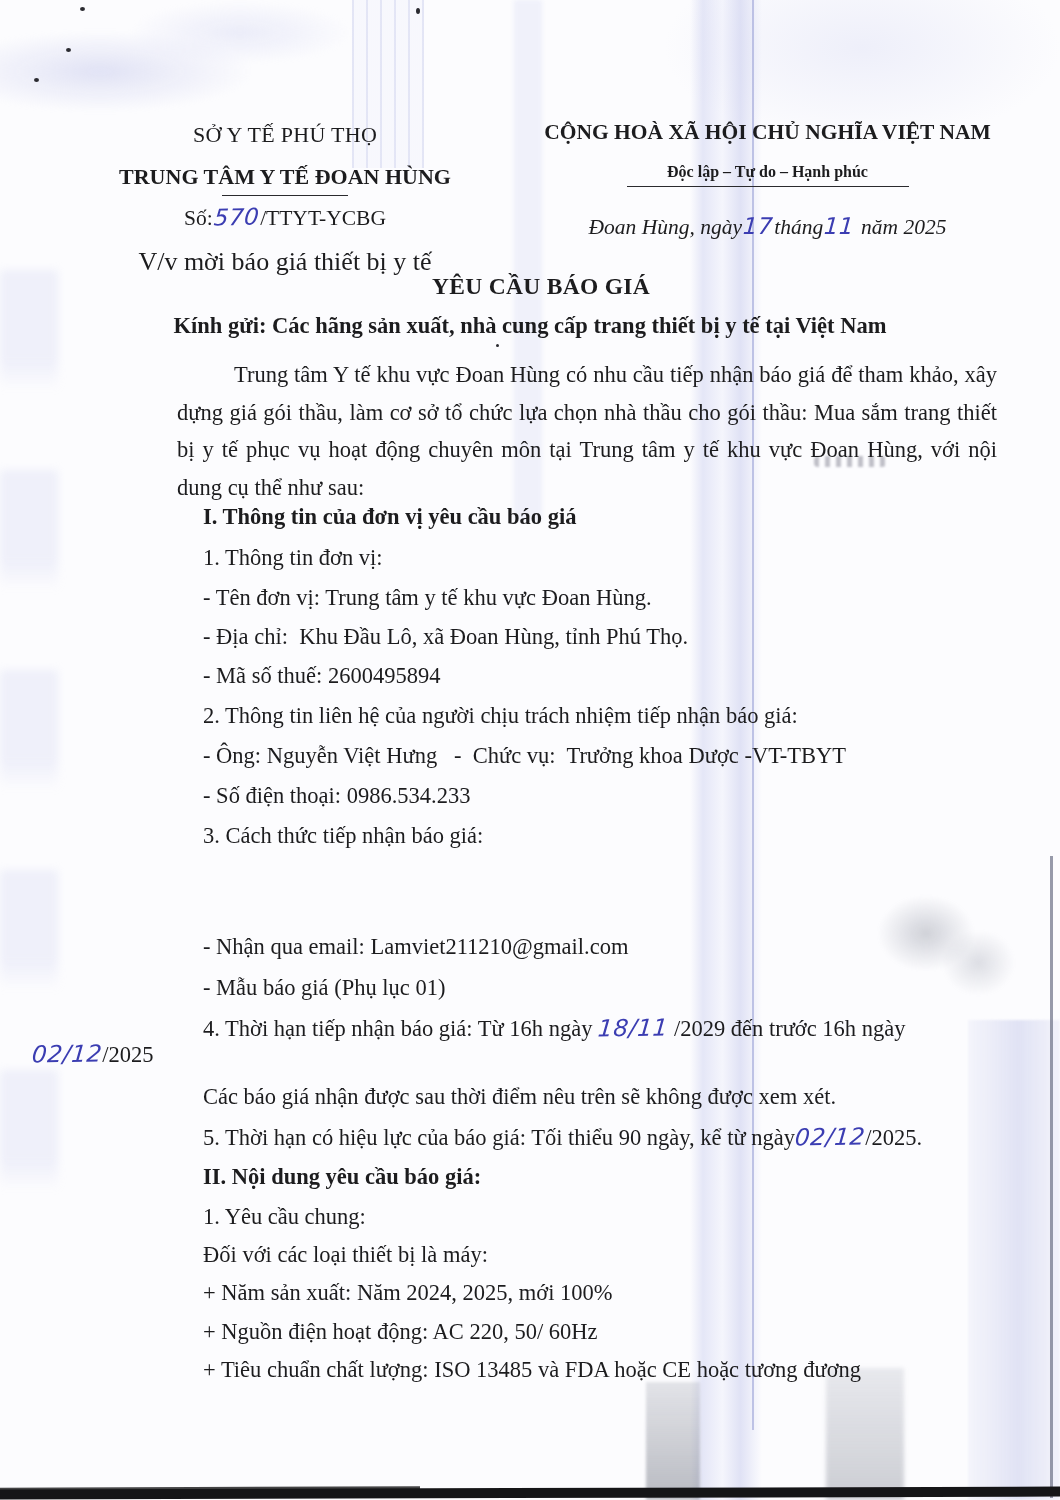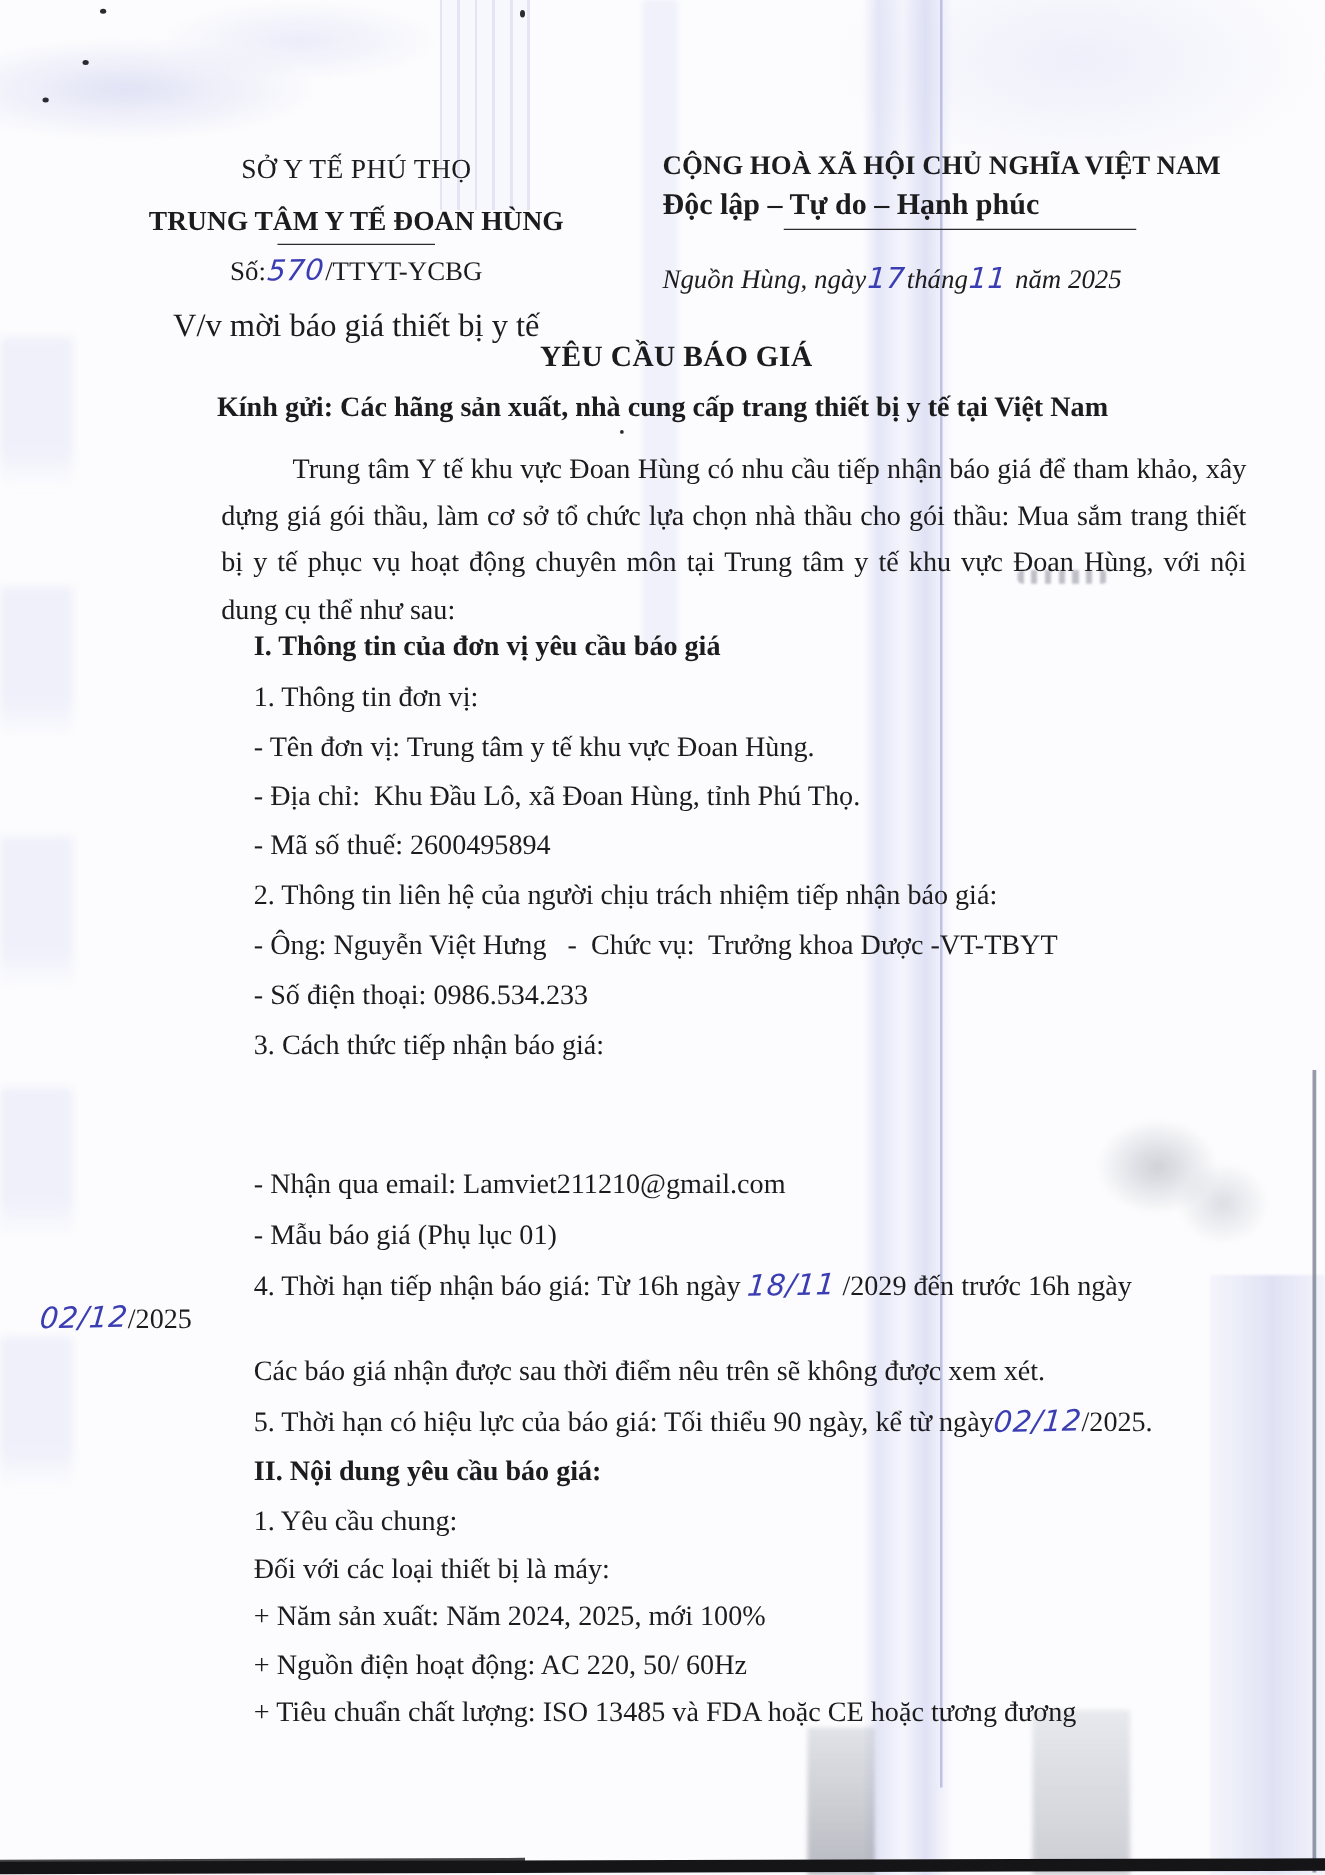--- a/index.html
+++ b/index.html
@@ -51,23 +51,23 @@
   .abs{position:absolute;}
   .hw{font-family:"DejaVu Sans",sans-serif; font-style:italic; color:#3b3db2;
       letter-spacing:.5px; display:inline-block; transform:skewX(-6deg) rotate(-1deg);}
   .hdr-left{left:84px;top:122px;width:402px;text-align:center;}
   .hdr-left .t1{font-size:22px;letter-spacing:.3px;}
   .hdr-left .t2{font-size:22px;font-weight:bold;margin-top:16px;}
   .hdr-left .rule{width:126px;height:0;border-bottom:1.6px solid #2a2a2e;margin:5px auto 8px auto;}
   .hdr-left .num{font-size:21.5px;}
   .hdr-left .num .hw{font-size:23px;margin:0 1px;}
   .hdr-left .subj{font-size:26px;margin-top:16px;}
-  .hdr-right{left:530px;top:120px;width:475px;}
+  .hdr-right{left:530px;top:120px;width:475px;text-align:center;}
   .hdr-right .t1{font-size:21.5px;font-weight:bold;}
-  .hdr-right .t2{font-size:24px;font-weight:bold;margin-top:6px;}
+  .hdr-right .t2{font-size:16px;font-weight:bold;margin-top:18px;}
   .hdr-right .rule{width:282px;height:0;border-bottom:1.8px solid #2a2a2e;margin:5px auto 0 auto;}
   .hdr-right .dateline{font-size:21.5px;font-style:italic;margin-top:26px;}
   .hdr-right .dateline .hw{font-size:23px;margin:0 1px;transform:skewX(-4deg);}
   .doc-title{left:0;top:273px;width:1060px;text-align:center;font-size:23.5px;font-weight:bold;letter-spacing:.3px;padding-left:11px;}
   .salutation{left:0;top:313px;width:1060px;text-align:center;font-size:22.5px;font-weight:bold;}
   .body-text{font-size:22.5px;}
   .para{left:146px;width:820px;text-align:justify;text-indent:57px;line-height:37.6px;margin-left:31px;}
   .line{left:146px;width:860px;white-space:pre-wrap;line-height:30px;}
   .ind{padding-left:57px;}
   .b{font-weight:bold;}
@@ -107,21 +107,21 @@
     <div class="t2">TRUNG TÂM Y TẾ ĐOAN HÙNG</div>
     <div class="rule"></div>
     <div class="num"><span>Số:</span><span class="hw">570</span><span>/TTYT-YCBG</span></div>
     <div class="subj">V/v mời báo giá thiết bị y tế</div>
   </div>
 
   <div class="abs hdr-right">
     <div class="t1">CỘNG HOÀ XÃ HỘI CHỦ NGHĨA VIỆT NAM</div>
     <div class="t2">Độc lập – Tự do – Hạnh phúc</div>
     <div class="rule"></div>
-    <div class="dateline"><span>Nguồn Hùng, ngày</span><span class="hw">17</span><span>tháng</span><span class="hw">11</span> <span>năm 2025</span></div>
+    <div class="dateline"><span>Đoan Hùng, ngày</span><span class="hw">17</span><span>tháng</span><span class="hw">11</span> <span>năm 2025</span></div>
   </div>
 
   <div class="abs doc-title">YÊU CẦU BÁO GIÁ</div>
   <div class="abs salutation">Kính gửi: Các hãng sản xuất, nhà cung cấp trang thiết bị y tế tại Việt Nam</div>
 
   <div class="abs body-text para" style="top:356px">Trung tâm Y tế khu vực Đoan Hùng có nhu cầu tiếp nhận báo giá để tham khảo, xây dựng giá gói thầu, làm cơ sở tổ chức lựa chọn nhà thầu cho gói thầu: Mua sắm trang thiết bị y tế phục vụ hoạt động chuyên môn tại Trung tâm y tế khu vực Đoan Hùng, với nội dung cụ thể như sau:</div>
 
   <div class="abs body-text line ind b" style="top:502px">I. Thông tin của đơn vị yêu cầu báo giá</div>
   <div class="abs body-text line ind" style="top:543px">1. Thông tin đơn vị:</div>
   <div class="abs body-text line ind" style="top:583px">- Tên đơn vị: Trung tâm y tế khu vực Đoan Hùng.</div>

